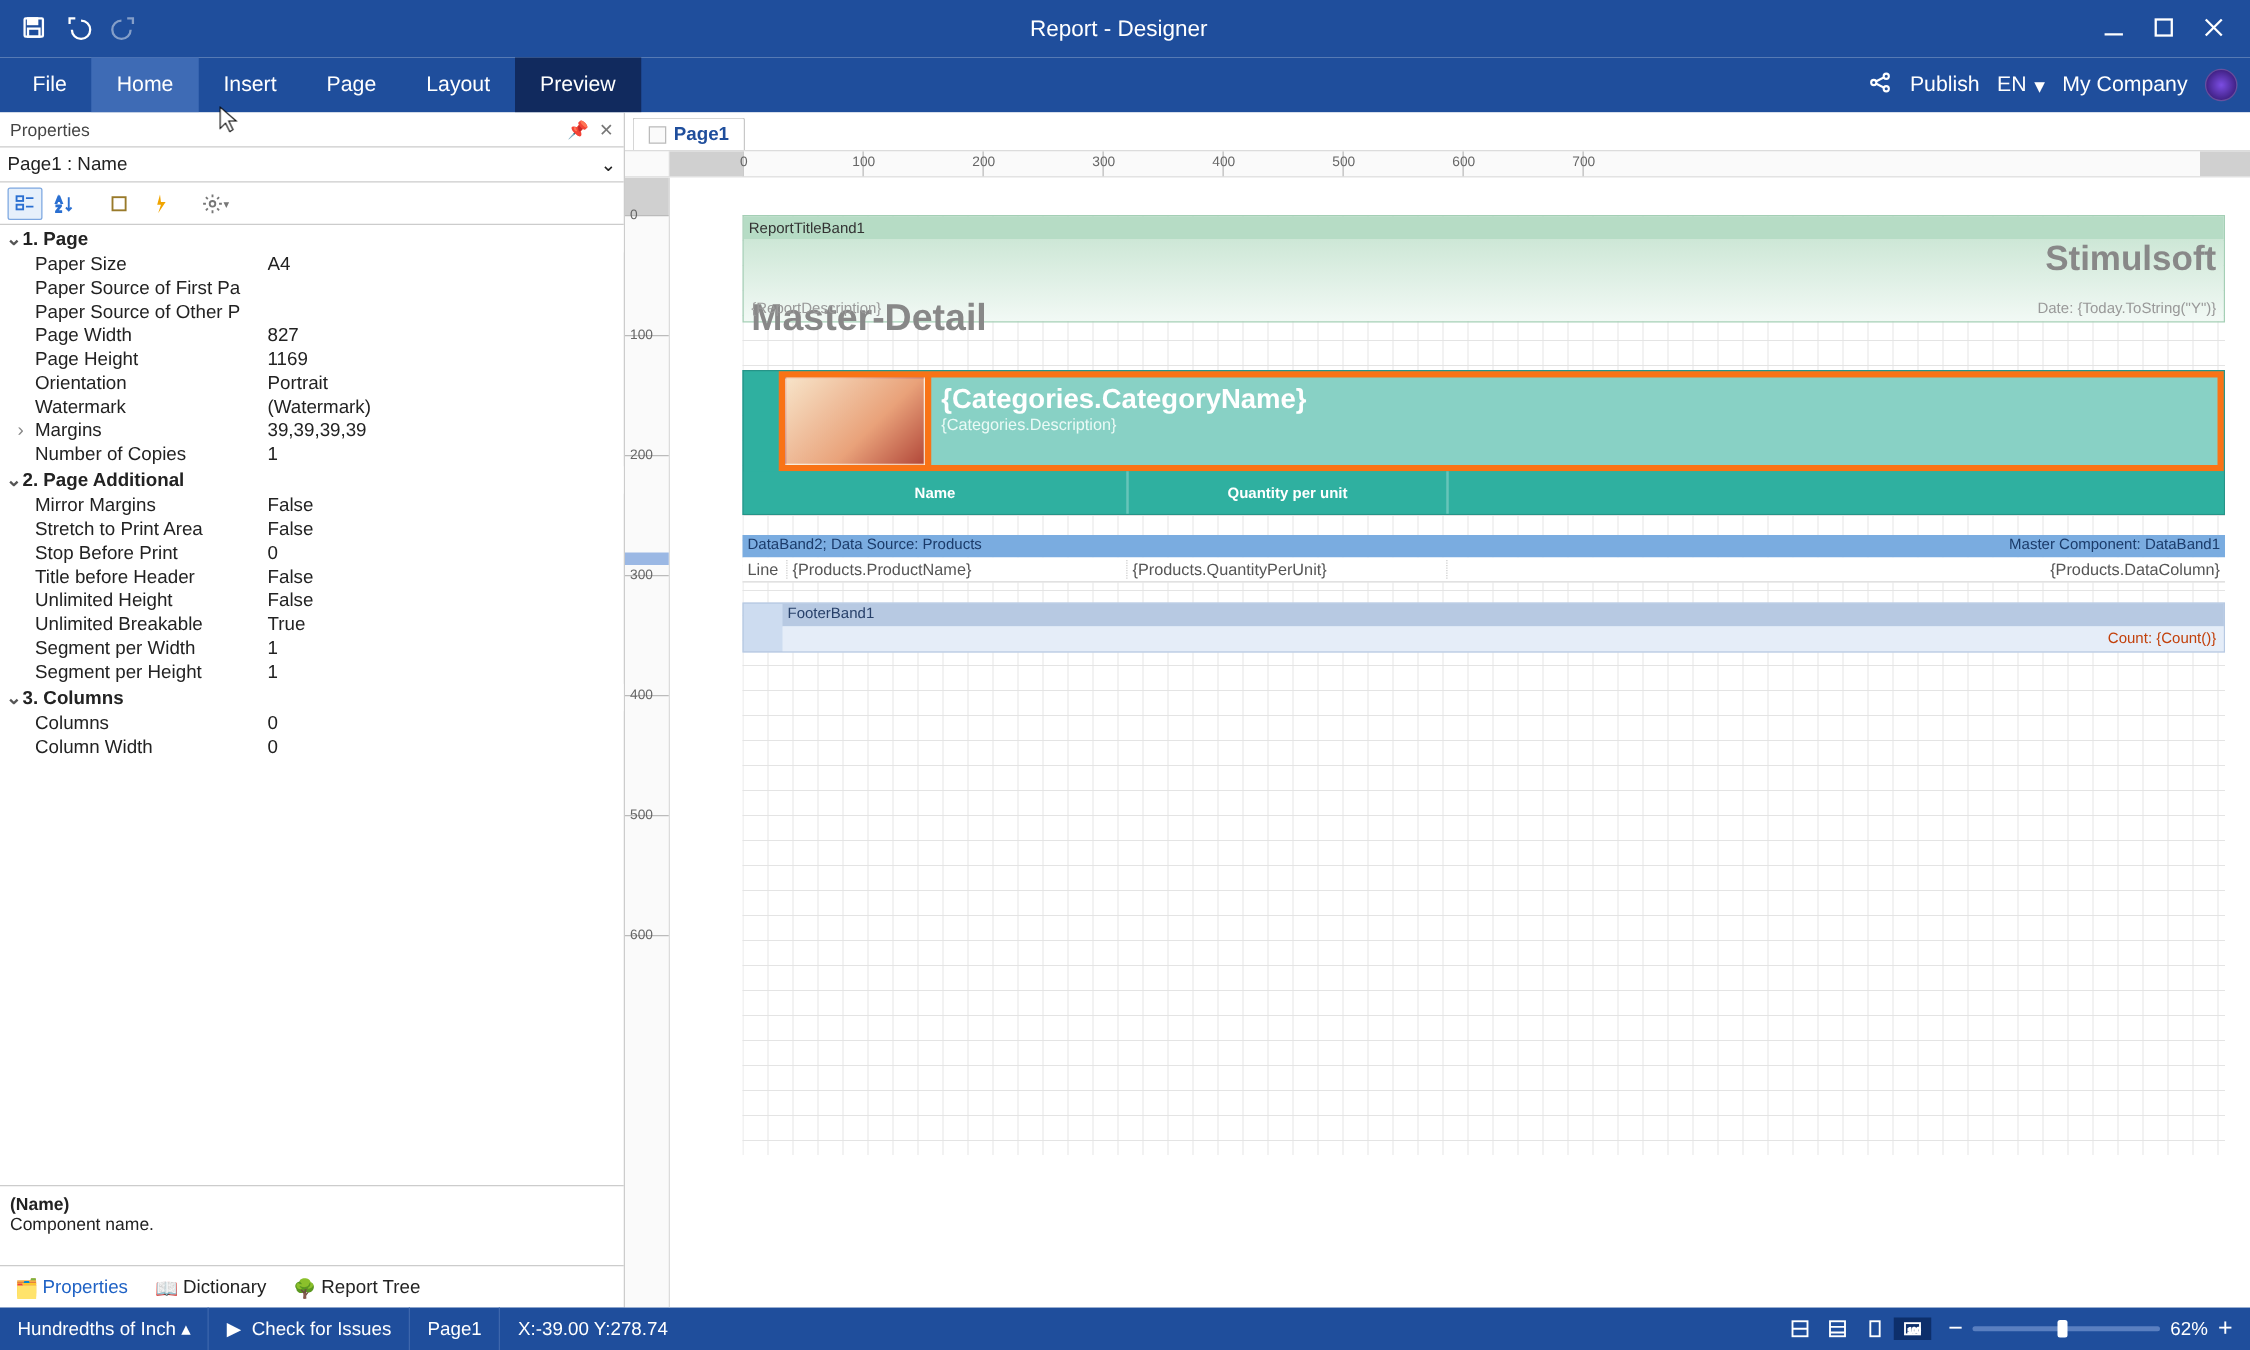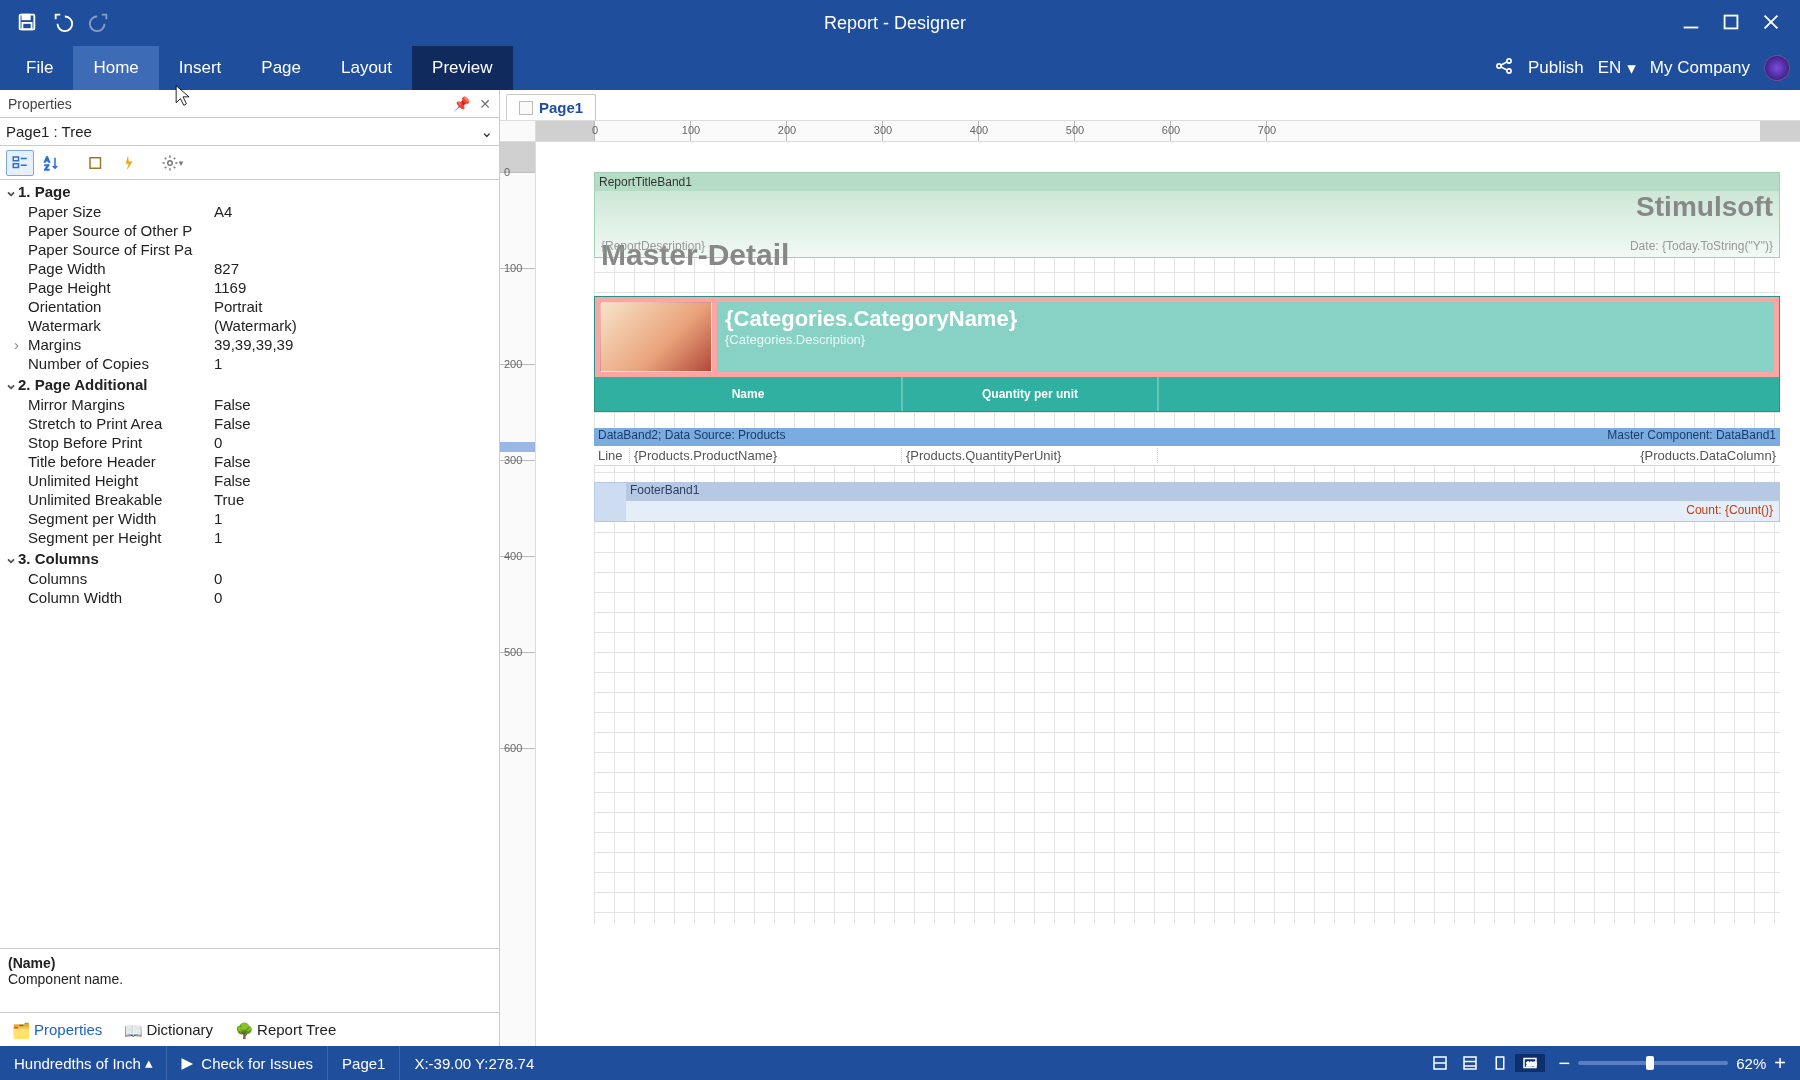--- a/index.html
+++ b/index.html
@@ -81,21 +81,21 @@
 .bandlabel { position:absolute; left:4px; top:2px; font-size:12px; color:#333; z-index:2;}
 
 .titleBand { height: 86px; background: linear-gradient(#b6dcc5 0, #b6dcc5 18px, #cde7d6 18px, #f2f9f5 100%); border:1px solid #a4cfb5;}
 .titleBand .big { position:absolute; left:6px; top:18px; font-size:30px; font-weight:bold; color:#888;margin-top:47px;}
 .titleBand .brand { position:absolute; right:6px; top:18px; font-size:28px; font-weight:bold; color:#888;}
 .titleBand .desc { position:absolute; left:6px; bottom:4px; font-size:12px; color:#999;}
 .titleBand .date { position:absolute; right:6px; bottom:4px; font-size:12px; color:#999;}
 
 .dataBand1 { background:#2fb0a0; border:1px solid #269488;}
 .db1head { height:18px; background:#7aace0; font-size:12px; color:#1b3b6a; padding-left:4px;}
-.db1body { height:80px; background:#fca5a5; display:flex;}
+.db1body { height:80px; background:#f97316; display:flex;margin-left:28px;}
 .dbimg { width:112px; height:70px; margin:5px; background: linear-gradient(135deg,#f7e3c8,#e9a27a 60%, #b2483a); border:1px solid #fff6;}
 .dbtext { flex:1; background:#88d1c5; margin:5px 5px 5px 0; padding:4px 8px; }
 .dbtext .cat { font-size:22px; font-weight:bold; color:#fff;}
 .dbtext .catd { font-size:13px; color:#eafaf6;}
 .hdrRow { display:flex; height:34px; background:#2fb0a0; color:#fff; font-size:12px; font-weight:bold;}
 .hdrRow div { display:flex; align-items:center; justify-content:center;}
 .hcol1 { width:308px; border-right:2px solid #fff4;}
 .hcol2 { width:256px; border-right:2px solid #fff4;}
 .hcol3 { flex:1; }
 
@@ -187,21 +187,21 @@
 <div class="main">
 
   <div class="propPanel">
     <div class="propHeader">
       <span>Properties</span>
       <span class="sp"></span>
       <span class="hicon">📌</span>
       <span class="hicon">✕</span>
     </div>
     <div class="propSelector">
-      <span>Page1 : Tree</span>
+      <span>Page1 : Name</span>
       <span class="sp"></span>
       <span>⌄</span>
     </div>
     <div class="propToolbar">
       <span class="tbtn sel">
           <svg viewBox="0 0 24 24" fill="none" stroke="#2a6fd1" stroke-width="2">
             <rect x="3" y="4" width="7" height="5"></rect>
             <rect x="3" y="13" width="7" height="5"></rect>
             <line x1="13" y1="6" x2="21" y2="6"></line>
             <line x1="13" y1="15" x2="21" y2="15"></line>
@@ -237,25 +237,25 @@
     <div class="propGrid" id="propGrid">
         <div class="pgroup">
           <span class="twisty">⌄</span>
           <span>1. Page</span>
         </div>
         <div class="prow bold">
           <span class="k">Paper Size</span>
           <span class="v">A4</span>
         </div>
         <div class="prow">
+          <span class="k">Paper Source of First Pa</span>
+          <span class="v"></span>
+        </div>
+        <div class="prow">
           <span class="k">Paper Source of Other P</span>
-          <span class="v"></span>
-        </div>
-        <div class="prow">
-          <span class="k">Paper Source of First Pa</span>
           <span class="v"></span>
         </div>
         <div class="prow">
           <span class="k">Page Width</span>
           <span class="v">827</span>
         </div>
         <div class="prow">
           <span class="k">Page Height</span>
           <span class="v">1169</span>
         </div>

